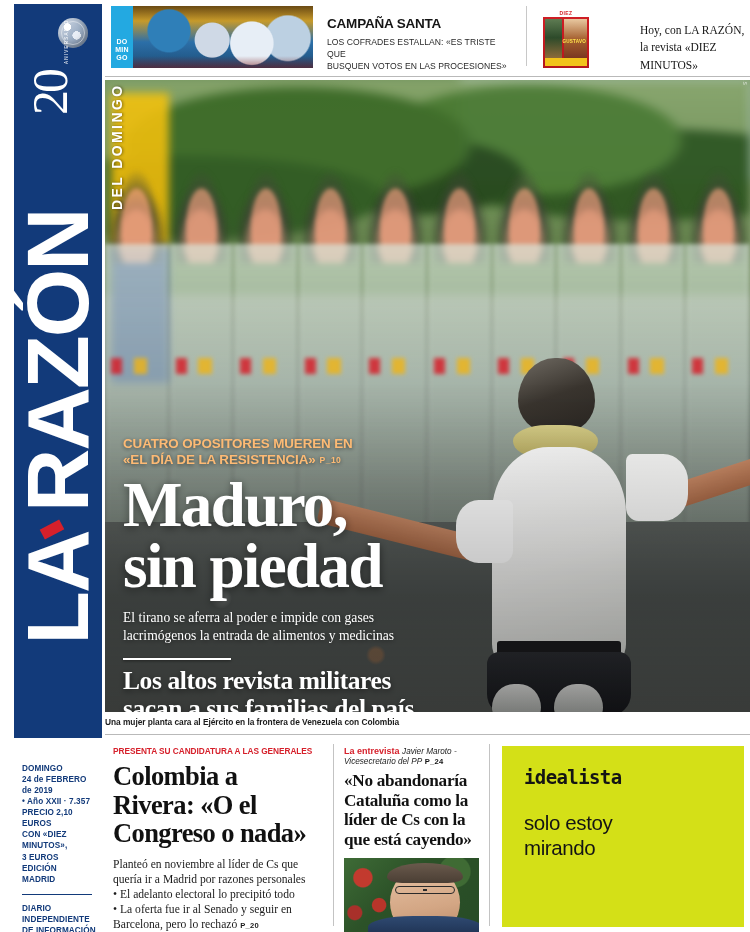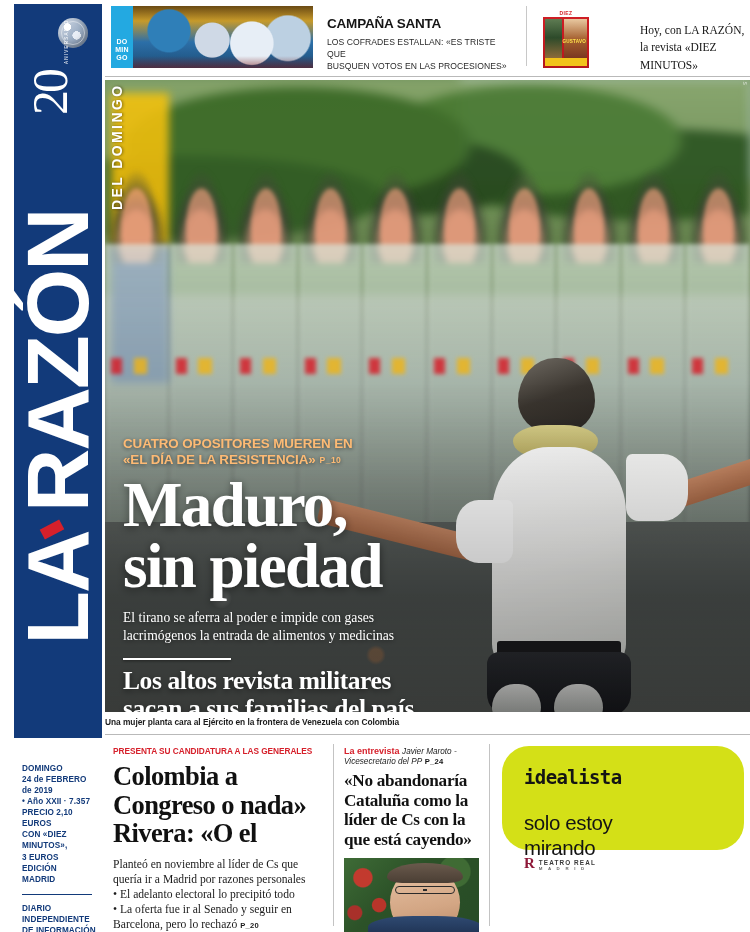--- a/index.html
+++ b/index.html
@@ -518,25 +518,24 @@
     content: ""; position: absolute; left: 46%; top: 40%; width: 8%; height: 1.6px; background: #2a2a2a;
   }
   .b-shirt {
     position: absolute; left: 18%; bottom: 0; width: 84%; height: 24%;
     background: linear-gradient(180deg, #2f4a72 0%, #203455 100%);
     border-radius: 40% 40% 0 0 / 60% 60% 0 0;
   }
 
   
   .ad {
-    width: 100%; height: 104px;
+    width: 100%; height: 181px;
     background: #D4E017;
     position: relative;
     padding: 20px 0 0 22px;
-    border-radius: 27px;
   }
   .ad-logo {
     font-family: "DejaVu Sans Mono", monospace;
     font-size: 19px; font-weight: 700;
     color: #141414; letter-spacing: -0.6px;
   }
   .ad-line {
     margin-top: 22px;
     font-size: 20.5px; line-height: 1.22;
     color: #141414; letter-spacing: -0.4px;
@@ -723,22 +722,22 @@
 
   <div class="photo-caption">Una mujer planta cara al Ejército en la frontera de Venezuela con Colombia</div>
   <div class="caption-rule"></div>
 
   <div class="bottom">
 
     <div class="col-a">
       <div class="red-kicker">PRESENTA SU CANDIDATURA A LAS GENERALES</div>
       <div class="a-head">
         <div>Colombia a</div>
+        <div>Rivera: «O el</div>
         <div>Congreso o nada»</div>
-        <div>Rivera: «O el</div>
       </div>
       <div class="a-body">
         <span class="bullet">Planteó en noviembre al líder de Cs que</span>
         <span class="bullet">quería ir a Madrid por razones personales</span>
         <span class="bullet">• El adelanto electoral lo precipitó todo</span>
         <span class="bullet">• La oferta fue ir al Senado y seguir en</span>
         <span class="bullet"><span>Barcelona, pero lo rechazó</span> <span class="pg">P_20</span></span>
       </div>
     </div>
 

